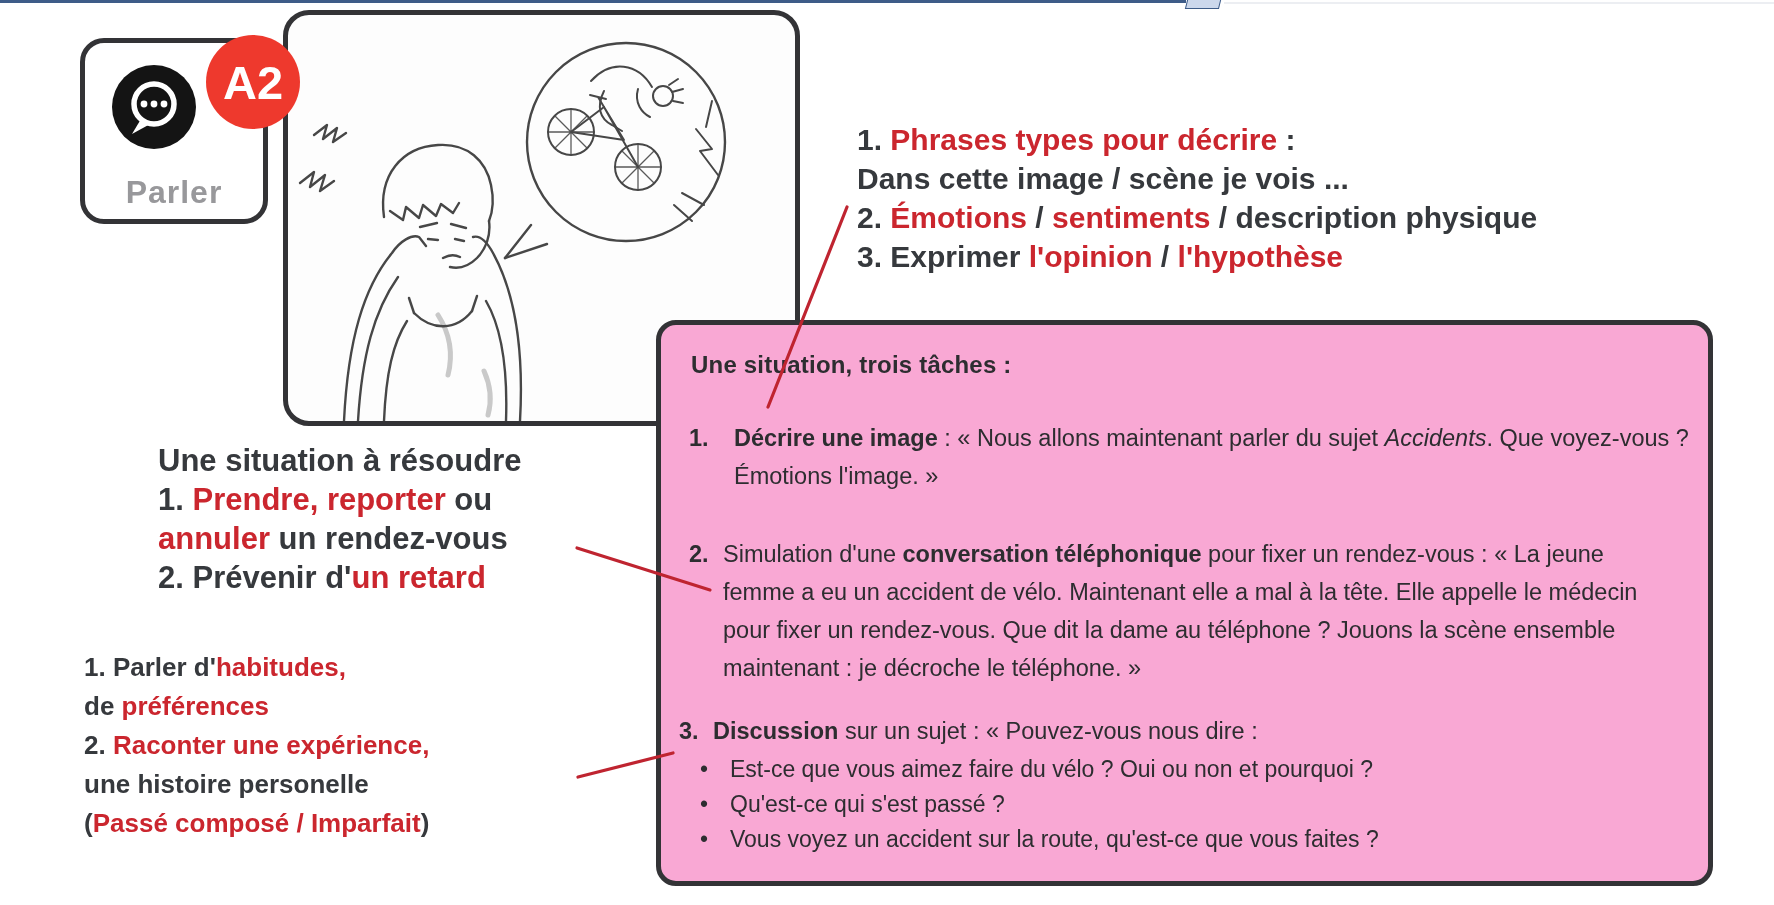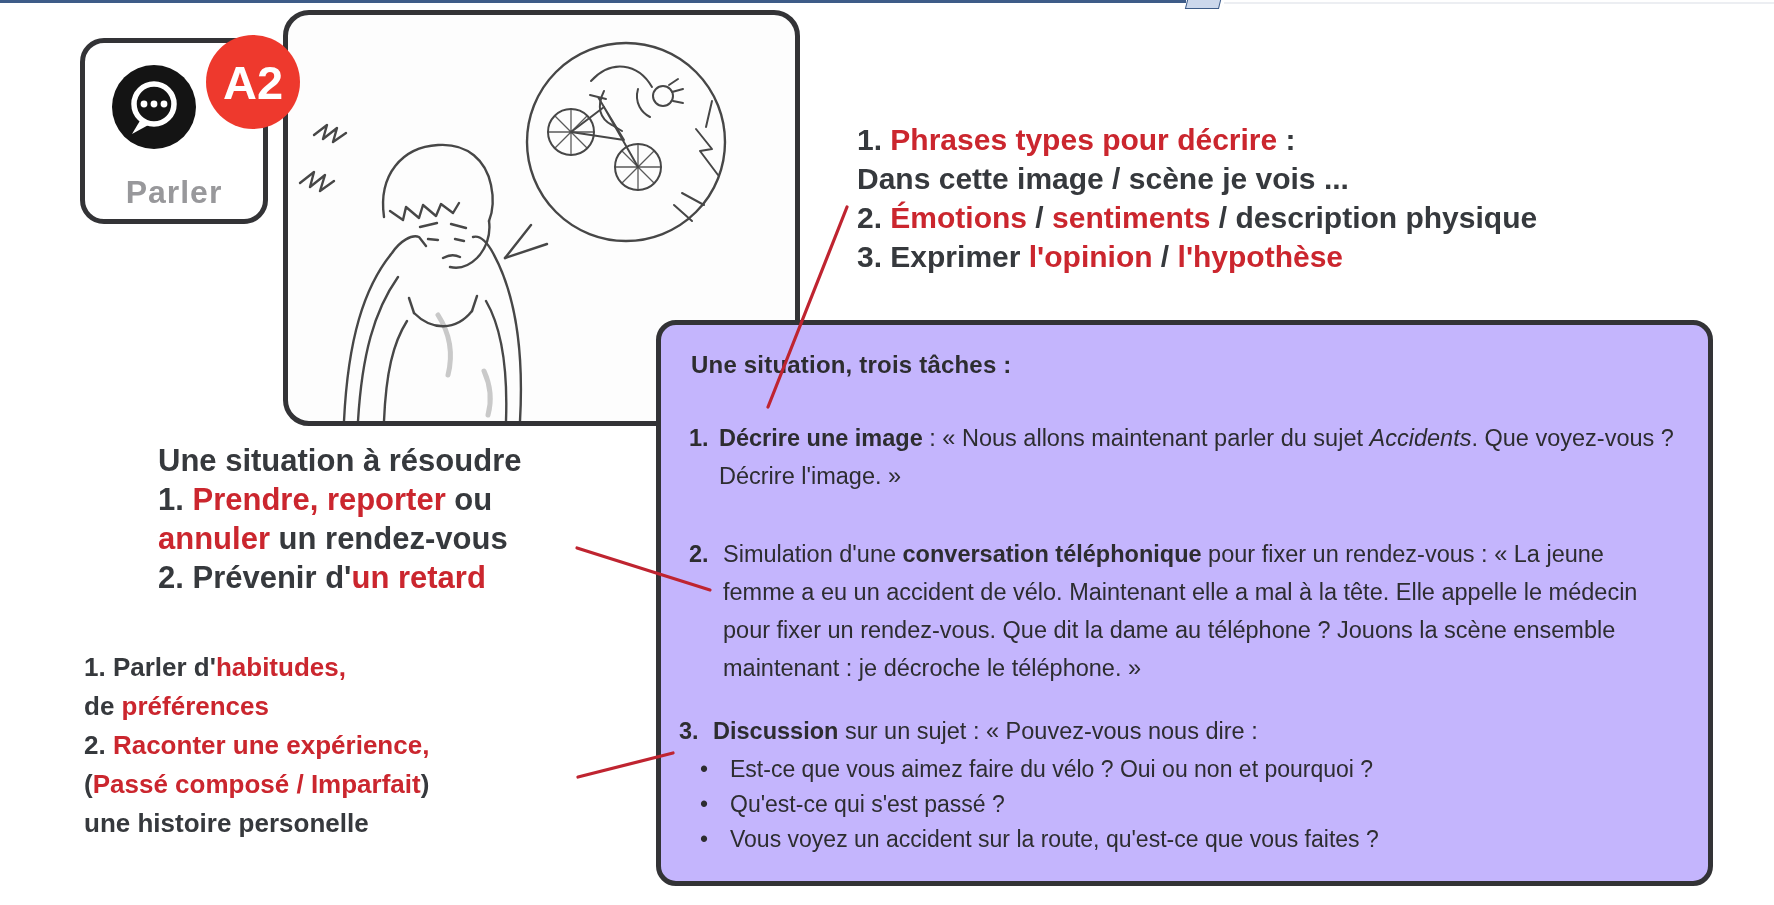--- a/index.html
+++ b/index.html
@@ -28,27 +28,27 @@
 
   
   .illus-box{position:absolute;left:283px;top:10px;width:517px;height:416px;background:#fdfdfd;
              border:5px solid var(--border);border-radius:26px;overflow:hidden;z-index:1;}
   .illus-box svg{width:100%;height:100%;display:block;}
   .sketch{stroke:#474747;stroke-width:2.4;fill:none;stroke-linecap:round;stroke-linejoin:round;}
   .sketch-thin{stroke:#5a5a5a;stroke-width:1.3;fill:none;stroke-linecap:round;}
   .sketch-shade{stroke:#c9c9c9;stroke-width:5;fill:none;stroke-linecap:round;}
 
   
-  .task-box{position:absolute;left:656px;top:320px;width:1057px;height:566px;background:#c4b5fd;
+  .task-box{position:absolute;left:656px;top:320px;width:1057px;height:566px;background:#f9a8d4;
             border:5px solid var(--border);border-radius:20px;z-index:2;color:var(--box-text);
             font-size:23.5px;}
   .box-title{position:absolute;left:30px;top:26px;font-size:24px;font-weight:700;letter-spacing:.2px;}
   .task{position:absolute;display:flex;}
   .task-num{font-weight:700;width:26px;flex:0 0 26px;}
-  .task-1{left:28px;top:94px;}  .task-1 .task-body{margin-left:4px;line-height:38px;}
+  .task-1{left:28px;top:94px;}  .task-1 .task-body{margin-left:19px;line-height:38px;}
   .task-1 .task-num{line-height:38px;}
   .task-2{left:28px;top:210px;} .task-2 .task-body{margin-left:8px;line-height:38px;}
   .task-2 .task-num{line-height:38px;}
   .task-3{left:18px;top:390px;} .task-3 .task-body{margin-left:8px;line-height:33px;}
   .task-3 .task-num{line-height:33px;}
   .bullets{position:absolute;left:39px;top:428px;font-size:23px;}
   .bullet-row{display:flex;margin-bottom:3px;}
   .bullet-dot{width:30px;flex:0 0 30px;line-height:32px;}
   .bullet-row .rich{line-height:32px;}
 
@@ -145,21 +145,21 @@
 
 <div class="task-box">
   <div class="box-title rich">
       <div class="rich-line"><span class="seg-bold">Une situation, trois tâches :</span></div>
     </div>
 
   <div class="task task-1">
     <div class="task-num">1.</div>
     <div class="task-body rich">
         <div class="rich-line"><span class="seg-bold">Décrire une image</span><span> : « Nous allons maintenant parler du sujet </span><span class="seg-italic">Accidents</span><span>. Que voyez-vous ?</span></div>
-        <div class="rich-line"><span>Décrire l'image. »</span></div>
+        <div class="rich-line"><span>Émotions l'image. »</span></div>
       </div>
   </div>
 
   <div class="task task-2">
     <div class="task-num">2.</div>
     <div class="task-body rich">
         <div class="rich-line"><span>Simulation d'une </span><span class="seg-bold">conversation téléphonique</span><span> pour fixer un rendez-vous : « La jeune</span></div>
         <div class="rich-line"><span>femme a eu un accident de vélo. Maintenant elle a mal à la tête. Elle appelle le médecin</span></div>
         <div class="rich-line"><span>pour fixer un rendez-vous. Que dit la dame au téléphone ? Jouons la scène ensemble</span></div>
         <div class="rich-line"><span>maintenant : je décroche le téléphone. »</span></div>
@@ -204,21 +204,21 @@
 <div class="annot annot-left1 rich">
     <div class="rich-line"><span>Une situation à résoudre</span></div>
     <div class="rich-line"><span>1. </span><span class="seg-red">Prendre,</span><span> </span><span class="seg-red">reporter</span><span> ou</span></div>
     <div class="rich-line"><span class="seg-red">annuler</span><span> un rendez-vous</span></div>
     <div class="rich-line"><span>2. Prévenir d'</span><span class="seg-red">un retard</span></div>
   </div>
 <div class="annot annot-left2 rich">
     <div class="rich-line"><span>1. Parler d'</span><span class="seg-red">habitudes,</span></div>
     <div class="rich-line"><span>de </span><span class="seg-red">préférences</span></div>
     <div class="rich-line"><span>2. </span><span class="seg-red">Raconter une expérience,</span></div>
+    <div class="rich-line"><span>une histoire personelle</span></div>
     <div class="rich-line"><span>(</span><span class="seg-red">Passé composé / Imparfait</span><span>)</span></div>
-    <div class="rich-line"><span>une histoire personelle</span></div>
   </div>
 
 <svg class="connectors">
   <line class="connector" x1="847" y1="207" x2="768" y2="407"></line>
   <line class="connector" x1="577" y1="548" x2="710" y2="590"></line>
   <line class="connector" x1="578" y1="777" x2="673" y2="753"></line>
 </svg>
 
 </body></html>

